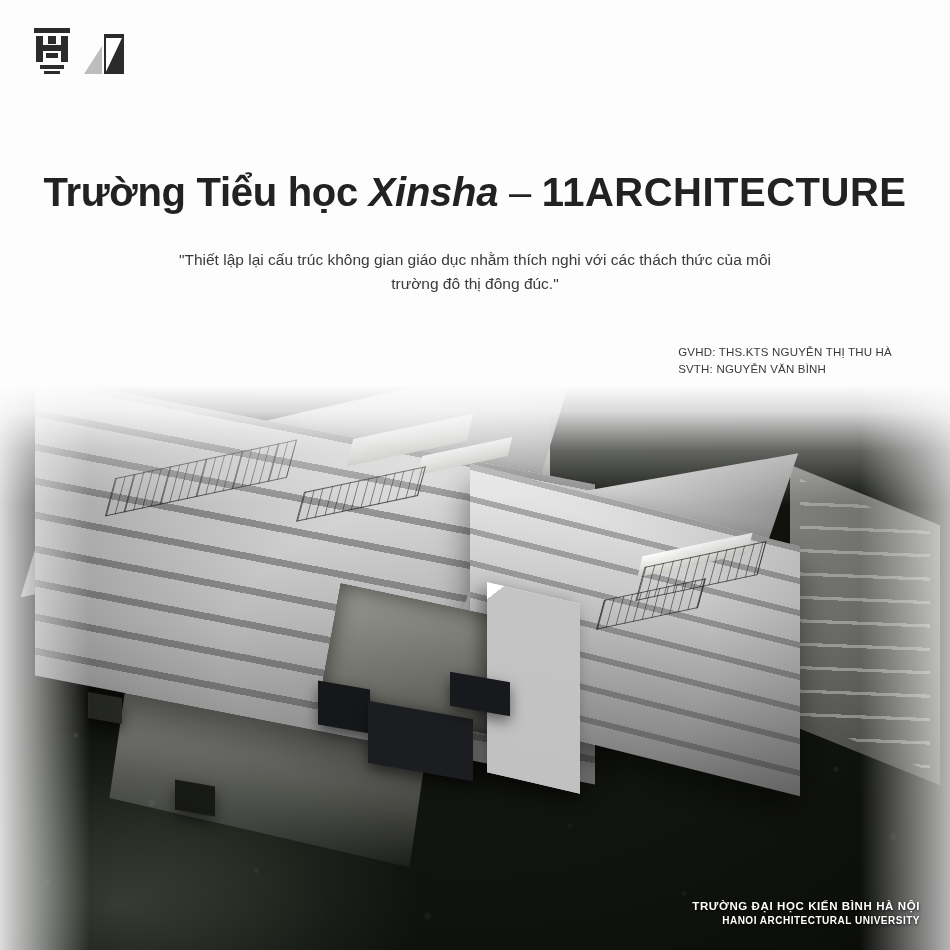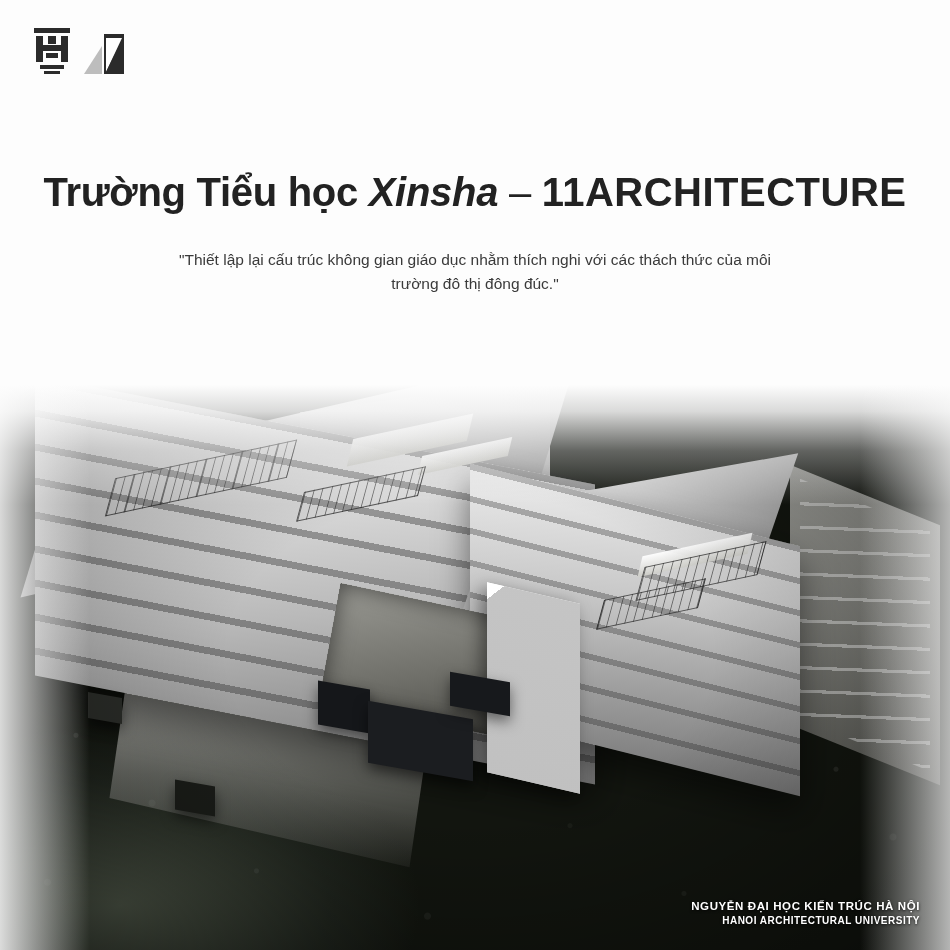--- a/index.html
+++ b/index.html
@@ -381,20 +381,24 @@
       </svg>
     </div>
   </div>
 
   <div class="title">
     <span class="plain">Trường Tiểu học </span><span class="italic-bold">Xinsha</span><span class="dash"> – </span><span class="spaced">11ARCHITECTURE</span>
   </div>
 
   <div class="quote">"Thiết lập lại cấu trúc không gian giáo dục nhằm thích nghi với các thách thức của môi trường đô thị đông đúc."</div>
 
+  <div class="credits">
+    <div>GVHD: THS.KTS NGUYỄN THỊ THU HÀ</div>
+    <div>SVTH: NGUYỄN VĂN BÌNH</div>
+  </div>
 
   <div class="photo">
     <div class="veg"></div>
     <div class="veg-noise"></div>
 
     <div class="plaza"></div>
     <div class="road"></div>
     <div class="road-line"></div>
 
     <div class="bld bld-back"></div>
@@ -424,17 +428,17 @@
     <div class="obj obj-d"></div>
     <div class="obj obj-e"></div>
 
     <div class="vignette"></div>
     <div class="photo-fade-top"></div>
     <div class="photo-fade-left"></div>
     <div class="photo-fade-right"></div>
   </div>
 
   <div class="footer">
-    <div class="footer-line1">NGUYỄN ĐẠI HỌC KIẾN TRÚC HÀ NỘI</div>
+    <div class="footer-line1">TRƯỜNG ĐẠI HỌC KIẾN BÌNH HÀ NỘI</div>
     <div class="footer-line2">HANOI ARCHITECTURAL UNIVERSITY</div>
   </div>
 
 </div>
 
 </body></html>

